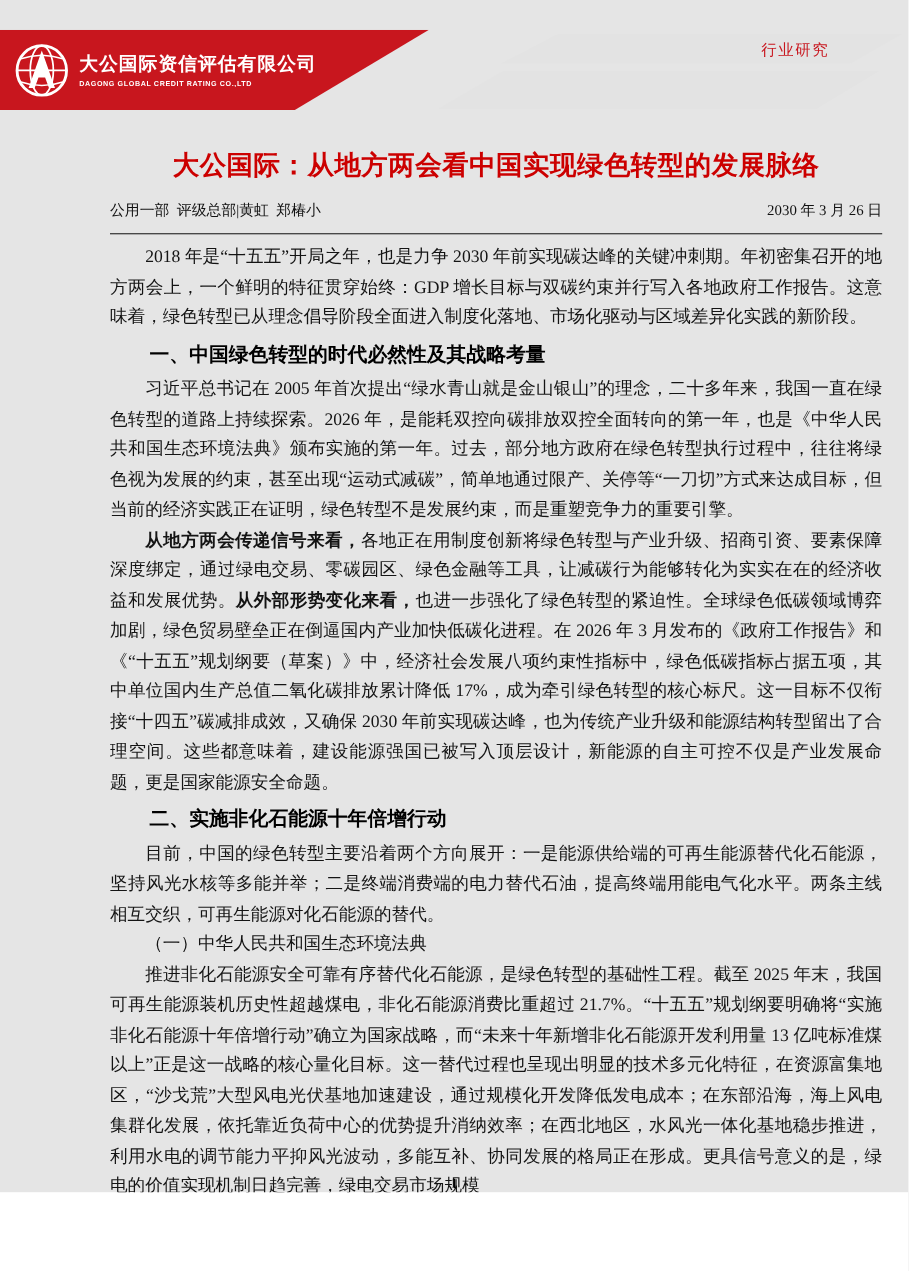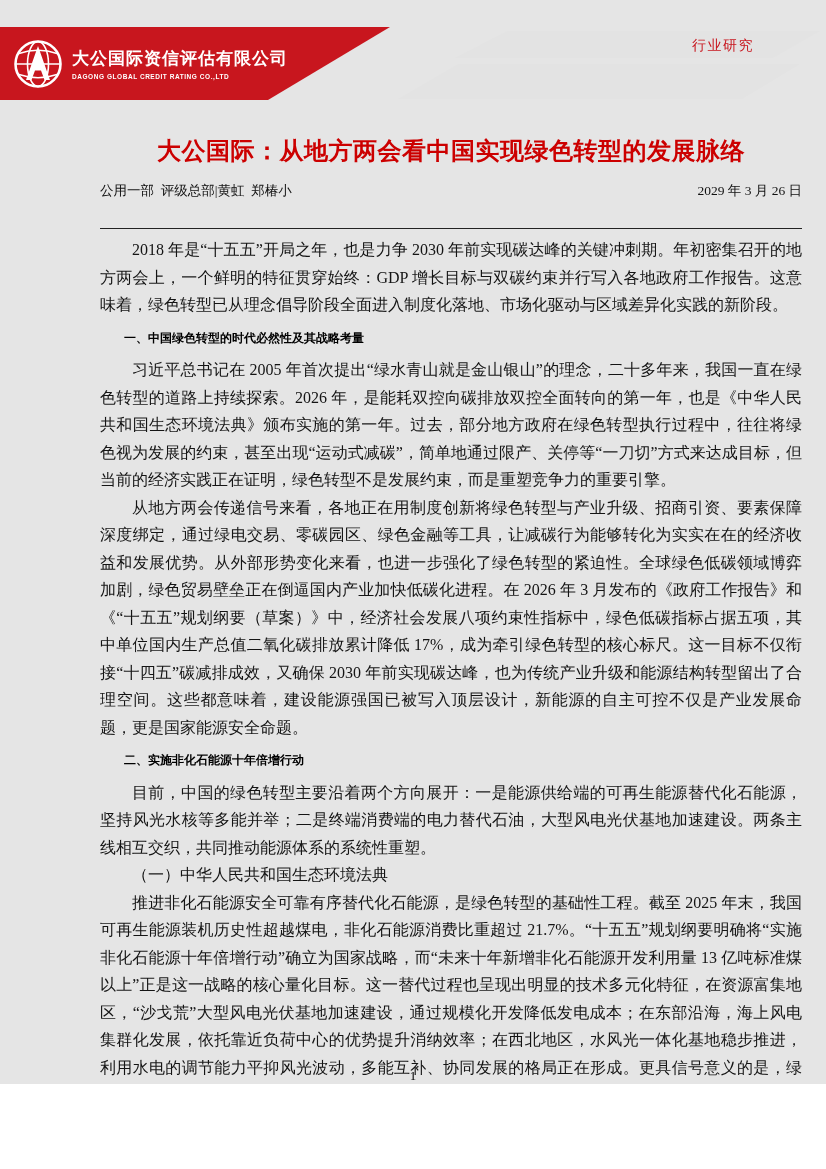--- a/index.html
+++ b/index.html
@@ -41,43 +41,43 @@
     margin:14px 0 0 0;
     text-align:center;
     color:#cc0000;
     font-family:"Liberation Sans","DejaVu Sans",sans-serif;
     font-size:24px;font-weight:bold;line-height:30px;letter-spacing:0.5px;
   }
   .byline-row{
     margin-top:16px;
     display:flex;justify-content:space-between;align-items:baseline;
     font-size:13.5px;color:#111111;
-    padding-bottom:28px;border-bottom:1px solid #222222;
+    padding-bottom:12px;border-bottom:1px solid #222222;
   }
   .byline{white-space:pre;}
   .date{white-space:pre;}
 
   .body p{margin:0;}
   .para{
     font-size:16px;line-height:27.5px;
     text-align:justify;text-indent:2em;color:#141414;
   }
   .para-first{margin-top:7px !important;}
   .sec-heading{
     font-family:"Liberation Sans","DejaVu Sans",sans-serif;
-    font-size:12px;font-weight:bold;color:#000000;
+    font-size:18px;font-weight:bold;color:#000000;
     line-height:27.5px;text-indent:2em;
     margin:6px 0 4px 0 !important;
   }
   .sub-heading{
     font-size:16px;line-height:27.5px;text-indent:2em;color:#141414;
   }
   .bh{
     font-family:"Liberation Sans","DejaVu Sans",sans-serif;
-    font-weight:normal;
+    font-weight:bold;
   }
 
   
   .pagenum{
     position:absolute;left:0;top:1068px;width:100%;
     text-align:center;font-size:13px;color:#000000;
   }
 </style>
 </head>
 <body>
@@ -102,35 +102,35 @@
       </div>
     </div>
     <div class="category">行业研究</div>
   </div>
 
   <div class="main">
     <h1 class="title">大公国际：从地方两会看中国实现绿色转型的发展脉络</h1>
 
     <div class="byline-row">
       <span class="byline">公用一部  评级总部|黄虹  郑椿小</span>
-      <span class="date">2029 年 3 月 26 日</span>
+      <span class="date">2030 年 3 月 26 日</span>
     </div>
 
     <div class="body">
       <p class="para para-first">2018 年是“十五五”开局之年，也是力争 2030 年前实现碳达峰的关键冲刺期。年初密集召开的地方两会上，一个鲜明的特征贯穿始终：GDP 增长目标与双碳约束并行写入各地政府工作报告。这意味着，绿色转型已从理念倡导阶段全面进入制度化落地、市场化驱动与区域差异化实践的新阶段。</p>
 
       <p class="sec-heading">一、中国绿色转型的时代必然性及其战略考量</p>
 
       <p class="para">习近平总书记在 2005 年首次提出“绿水青山就是金山银山”的理念，二十多年来，我国一直在绿色转型的道路上持续探索。2026 年，是能耗双控向碳排放双控全面转向的第一年，也是《中华人民共和国生态环境法典》颁布实施的第一年。过去，部分地方政府在绿色转型执行过程中，往往将绿色视为发展的约束，甚至出现“运动式减碳”，简单地通过限产、关停等“一刀切”方式来达成目标，但当前的经济实践正在证明，绿色转型不是发展约束，而是重塑竞争力的重要引擎。</p>
 
       <p class="para"><b class="bh">从地方两会传递信号来看，</b><span>各地正在用制度创新将绿色转型与产业升级、招商引资、要素保障深度绑定，通过绿电交易、零碳园区、绿色金融等工具，让减碳行为能够转化为实实在在的经济收益和发展优势。</span><b class="bh">从外部形势变化来看，</b><span>也进一步强化了绿色转型的紧迫性。全球绿色低碳领域博弈加剧，绿色贸易壁垒正在倒逼国内产业加快低碳化进程。在 2026 年 3 月发布的《政府工作报告》和《“十五五”规划纲要（草案）》中，经济社会发展八项约束性指标中，绿色低碳指标占据五项，其中单位国内生产总值二氧化碳排放累计降低 17%，成为牵引绿色转型的核心标尺。这一目标不仅衔接“十四五”碳减排成效，又确保 2030 年前实现碳达峰，也为传统产业升级和能源结构转型留出了合理空间。这些都意味着，建设能源强国已被写入顶层设计，新能源的自主可控不仅是产业发展命题，更是国家能源安全命题。</span></p>
 
       <p class="sec-heading">二、实施非化石能源十年倍增行动</p>
 
-      <p class="para">目前，中国的绿色转型主要沿着两个方向展开：一是能源供给端的可再生能源替代化石能源，坚持风光水核等多能并举；二是终端消费端的电力替代石油，大型风电光伏基地加速建设。两条主线相互交织，共同推动能源体系的系统性重塑。</p>
+      <p class="para">目前，中国的绿色转型主要沿着两个方向展开：一是能源供给端的可再生能源替代化石能源，坚持风光水核等多能并举；二是终端消费端的电力替代石油，提高终端用能电气化水平。两条主线相互交织，可再生能源对化石能源的替代。</p>
 
       <p class="sub-heading">（一）中华人民共和国生态环境法典</p>
 
       <p class="para">推进非化石能源安全可靠有序替代化石能源，是绿色转型的基础性工程。截至 2025 年末，我国可再生能源装机历史性超越煤电，非化石能源消费比重超过 21.7%。“十五五”规划纲要明确将“实施非化石能源十年倍增行动”确立为国家战略，而“未来十年新增非化石能源开发利用量 13 亿吨标准煤以上”正是这一战略的核心量化目标。这一替代过程也呈现出明显的技术多元化特征，在资源富集地区，“沙戈荒”大型风电光伏基地加速建设，通过规模化开发降低发电成本；在东部沿海，海上风电集群化发展，依托靠近负荷中心的优势提升消纳效率；在西北地区，水风光一体化基地稳步推进，利用水电的调节能力平抑风光波动，多能互补、协同发展的格局正在形成。更具信号意义的是，绿电的价值实现机制日趋完善，绿电交易市场规模</p>
     </div>
   </div>
 
   <div class="pagenum">1</div>
 
 </div>

